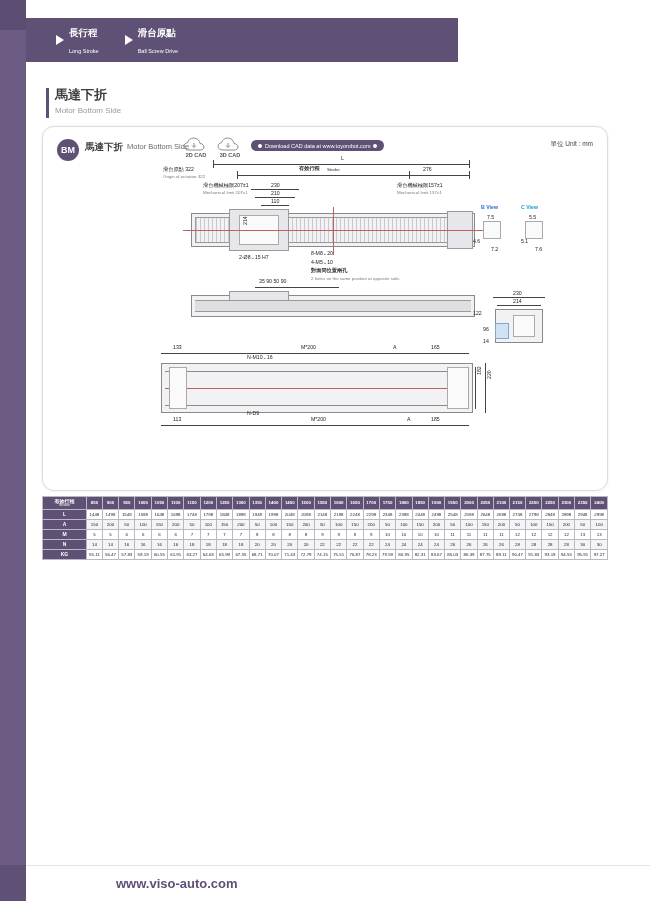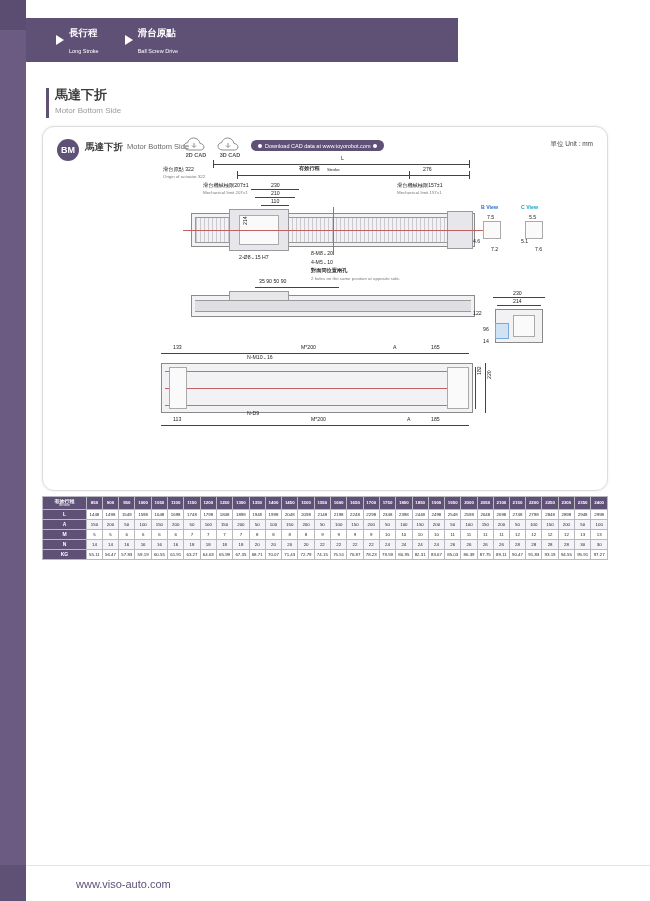--- a/index.html
+++ b/index.html
@@ -138,21 +138,21 @@
   table.spec tbody tr:nth-child(even) td { background:#f4f3f7; }
   .hdr-cn { font-size:5px; display:block; }
   .hdr-en { font-size:3.6px; display:block; color:#d8d2e4; }
 
   
   .footer {
     position:absolute; left:26px; bottom:0; width:624px; height:36px;
     border-top:1px solid #e3e3e8;
     display:flex; align-items:center;
   }
-  .footer .url { margin-left:50px; font-size:11px; font-weight:normal; color:#5f5076; }
+  .footer .url { margin-left:90px; font-size:13px; font-weight:bold; color:#5f5076; }
   .pagebar { position:absolute; left:0; bottom:0; width:26px; height:36px; background:#5f5076;}
 </style>
 </head>
 <body>
 
 <div class="spine">
   <div class="spine-inner"></div>
   <div class="pagebar"></div>
 </div>
 

